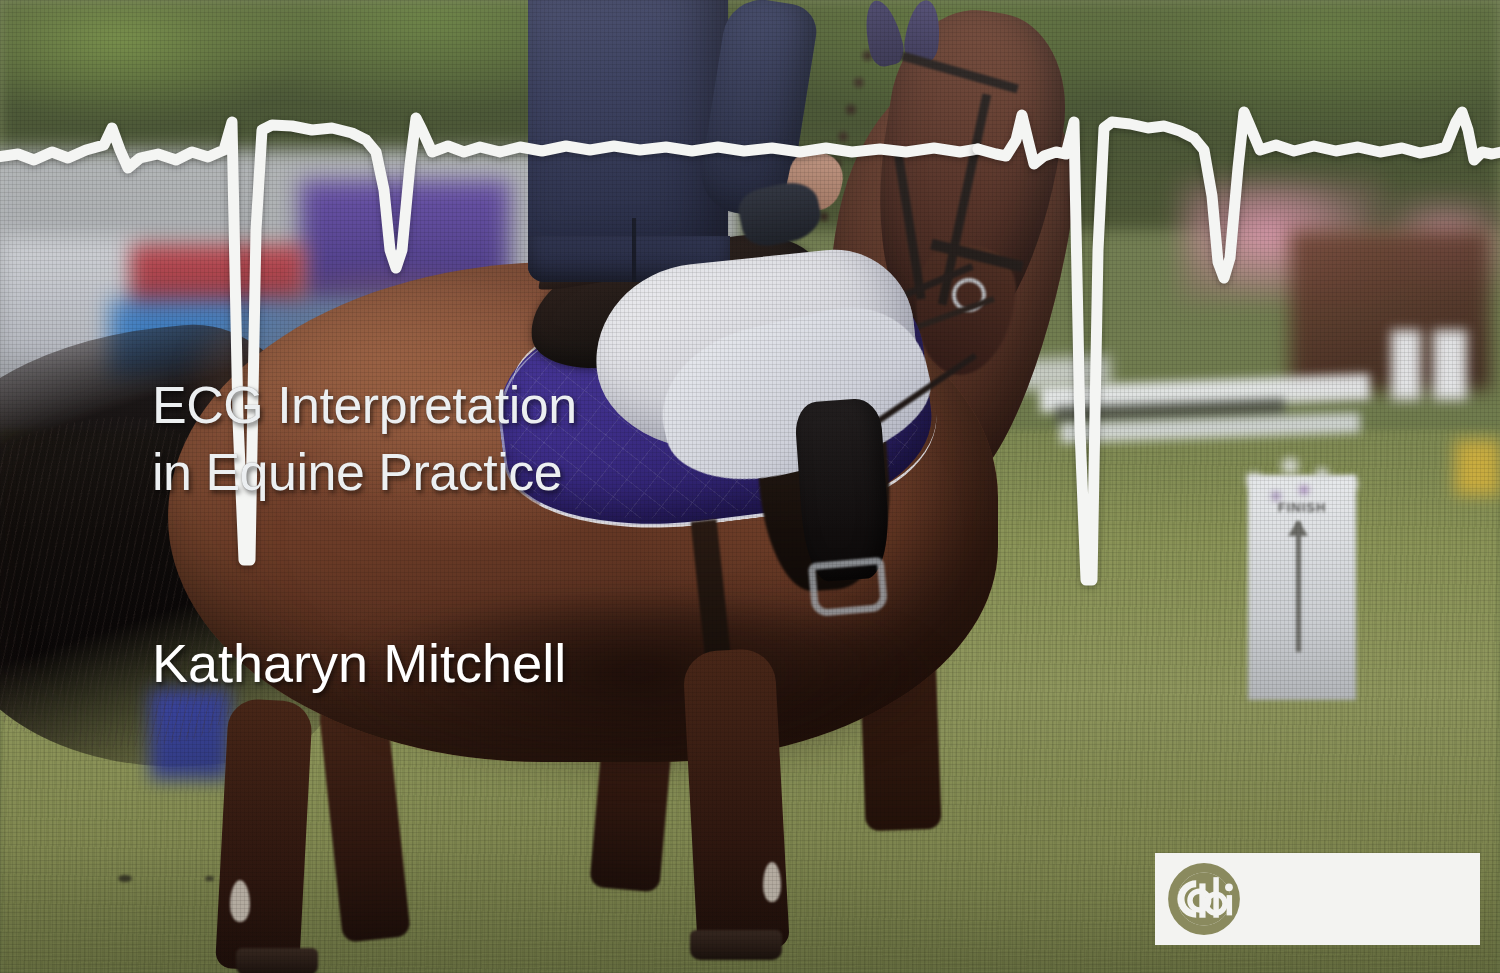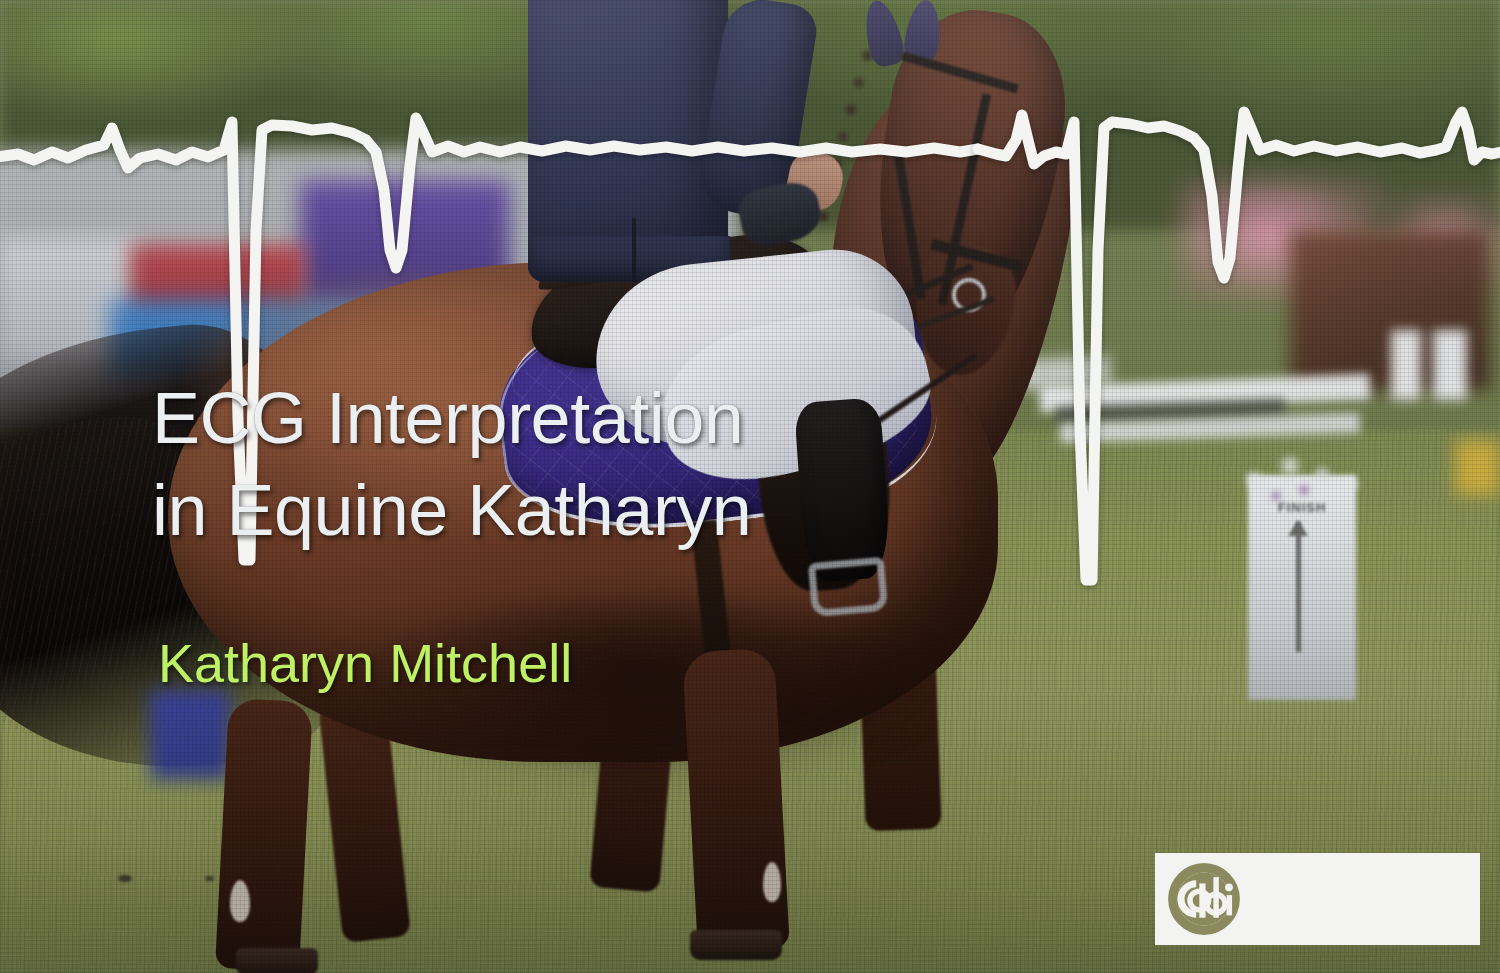--- a/index.html
+++ b/index.html
@@ -443,38 +443,37 @@
     stroke-linejoin: round;
     filter: drop-shadow(0 2px 3px rgba(0,0,0,.30));
   }
 
   
   #title-block {
     position: absolute; left: 152px; top: 372px; width: 1000px;
   }
   .title-line {
     font-family: "Liberation Sans", sans-serif;
-    font-size: 72px;
+    font-size: 52px;
     line-height: 1.28;
     font-weight: 500;
     letter-spacing: -0.5px;
     color: #eceff1;
     text-shadow: 2px 3px 5px rgba(0,0,0,.55), 0 0 1px rgba(0,0,0,.4);
     white-space: nowrap;
   }
   #author {
     position: absolute; left: 152px; top: 632px;
     font-family: "Liberation Sans", sans-serif;
     font-size: 54px;
     font-weight: 400;
     letter-spacing: 0px;
-    color: #bef264;
+    color: #ffffff;
     text-shadow: 2px 3px 5px rgba(0,0,0,.55);
     white-space: nowrap;
-    margin-left: 6px;
   }
 
   
   #cabi-logo {
     position: absolute;
     left: 1155px; top: 853px;
     width: 325px; height: 92px;
     background: #f3f3f1;
     display: flex;
     align-items: center;
@@ -614,21 +613,21 @@
              L 1230 258 L 1238 168 L 1244 112 L 1250 126
              L 1260 150 L 1276 145 L 1294 151 L 1314 146
              L 1336 151 L 1358 147 L 1380 152 L 1402 148
              L 1420 153 L 1436 150 L 1446 147
              L 1456 122 L 1462 112 L 1468 130 L 1474 160
              L 1482 152 L 1492 154 L 1510 150"></path>
   </svg>
 
   <div id="title-block">
     <div class="title-line">ECG Interpretation</div>
-    <div class="title-line">in Equine Katharyn</div>
+    <div class="title-line">in Equine Practice</div>
   </div>
 
   <div id="author">Katharyn Mitchell</div>
 
   <div id="cabi-logo">
     <svg id="cabi-mark" viewBox="0 0 100 100">
 
       <g fill="#8a8a5e">
 
         <path d="M50 4 A46 46 0 1 0 50 96 L50 84 A34 34 0 1 1 50 16 Z"></path>

